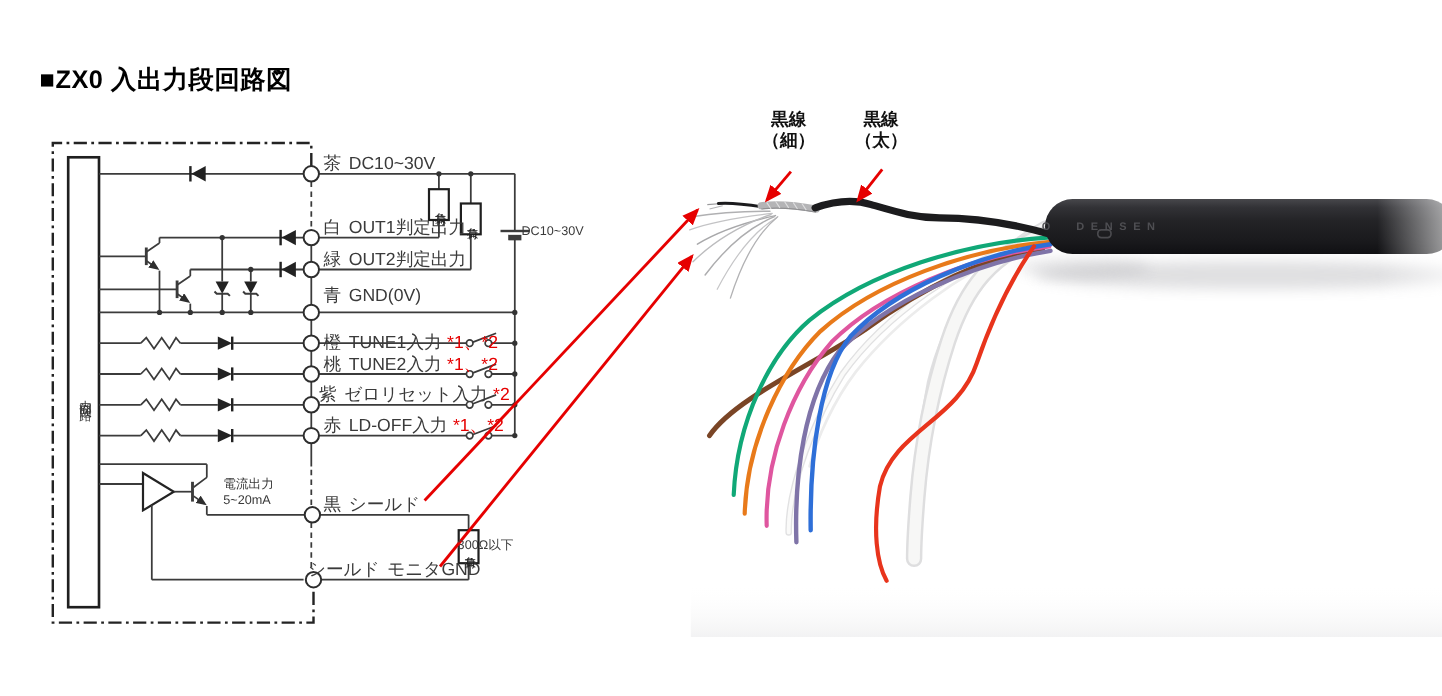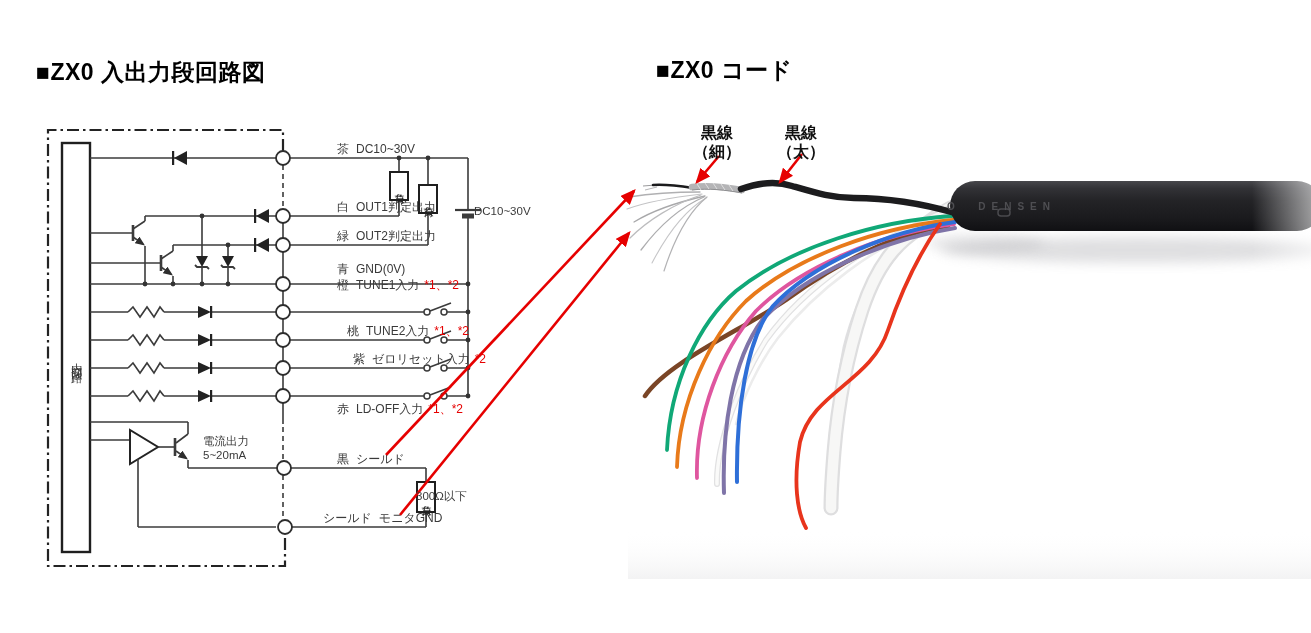--- a/index.html
+++ b/index.html
@@ -1,30 +1,30 @@
 <!DOCTYPE html>
 <html><head>
 <meta charset="utf-8">
 <style>
   html,body{margin:0;padding:0;background:#fff;}
   #stage{position:relative;width:1311px;height:579px;overflow:hidden;background:#ffffff;
          font-family:"Liberation Sans","DejaVu Sans",sans-serif;}
   #gfx{position:absolute;left:0;top:0;width:1311px;height:633px;}
   .abs{position:absolute;}
   .title{font-size:23px;font-weight:bold;color:#000;white-space:nowrap;letter-spacing:0.5px;}
-  .term{font-size:12px;color:#3a3a3a;white-space:nowrap;line-height:13px;margin-left:43px;}
+  .term{font-size:16px;color:#3a3a3a;white-space:nowrap;line-height:13px;}
   .term .wire{margin-right:7px;}
   .term .note{color:#e60000;margin-left:5px;}
   .smalllbl{font-size:11.5px;color:#3a3a3a;white-space:pre-line;line-height:14px;}
   .vtext{writing-mode:vertical-rl;text-orientation:upright;display:flex;align-items:center;
          justify-content:center;font-size:10px;color:#222;line-height:1;letter-spacing:1px;}
   .vtext-big{writing-mode:vertical-rl;text-orientation:upright;display:flex;align-items:center;
          justify-content:center;font-size:11.5px;color:#333;line-height:1;letter-spacing:3px;}
   .photolbl{font-size:16px;font-weight:bold;color:#111;text-align:center;
-            white-space:pre-line;line-height:19px;margin-top:23px;}
+            white-space:pre-line;line-height:19px;}
   .cableprint{font-size:10px;color:#515155;letter-spacing:6px;white-space:pre;opacity:0.95;font-weight:bold;}
 </style>
 </head>
 <body>
 
 <div id="stage">
 
 <svg id="gfx" viewBox="0 0 1311 633" xmlns="http://www.w3.org/2000/svg">
   <defs>
     <marker id="arrRed" markerWidth="6" markerHeight="5" refX="5" refY="2.5" orient="auto">
@@ -250,44 +250,43 @@
 
   <g stroke="#e60000" stroke-width="2.6" fill="none">
     <path d="M386,455 L634,191" marker-end="url(#arrRed)"></path>
     <path d="M400,515 L629,233" marker-end="url(#arrRed)"></path>
     <path d="M719,156 L697,182" marker-end="url(#arrRed)"></path>
     <path d="M802,154 L780,182" marker-end="url(#arrRed)"></path>
   </g>
 </svg>
 
 <div class="abs title" style="left:36px;top:57px">■ZX0 入出力段回路図</div>
-<div class="abs title" style="left:656px;top:55px">■ZX0 コード</div>
 
 <div class="abs term" style="left:294px;top:143px">
   <span class="wire">茶</span><span>DC10~30V</span><span class="note"></span>
 </div>
 <div class="abs term" style="left:294px;top:201px">
   <span class="wire">白</span><span>OUT1判定出力</span><span class="note"></span>
 </div>
 <div class="abs term" style="left:294px;top:230px">
   <span class="wire">緑</span><span>OUT2判定出力</span><span class="note"></span>
 </div>
 <div class="abs term" style="left:294px;top:263px">
   <span class="wire">青</span><span>GND(0V)</span><span class="note"></span>
 </div>
-<div class="abs term" style="left:294px;top:279px">
+<div class="abs term" style="left:294px;top:305px">
   <span class="wire">橙</span><span>TUNE1入力</span><span class="note">*1、*2</span>
 </div>
-<div class="abs term" style="left:304px;top:325px">
+<div class="abs term" style="left:294px;top:325px">
   <span class="wire">桃</span><span>TUNE2入力</span><span class="note">*1、*2</span>
 </div>
-<div class="abs term" style="left:310px;top:353px">
+<div class="abs term" style="left:290px;top:353px">
   <span class="wire">紫</span><span>ゼロリセット入力</span><span class="note">*2</span>
 </div>
-<div class="abs term" style="left:294px;top:403px">
+<div class="abs term" style="left:294px;top:381px">
   <span class="wire">赤</span><span>LD-OFF入力</span><span class="note">*1、*2</span>
 </div>
 <div class="abs term" style="left:294px;top:453px">
   <span class="wire">黒</span><span>シールド</span><span class="note"></span>
 </div>
 <div class="abs term" style="left:280px;top:512px">
   <span class="wire">シールド</span><span>モニタGND</span><span class="note"></span>
 </div>
 
 <div class="abs vtext-big" style="left:63px;top:316px;width:26px;height:88px">内部回路</div>

